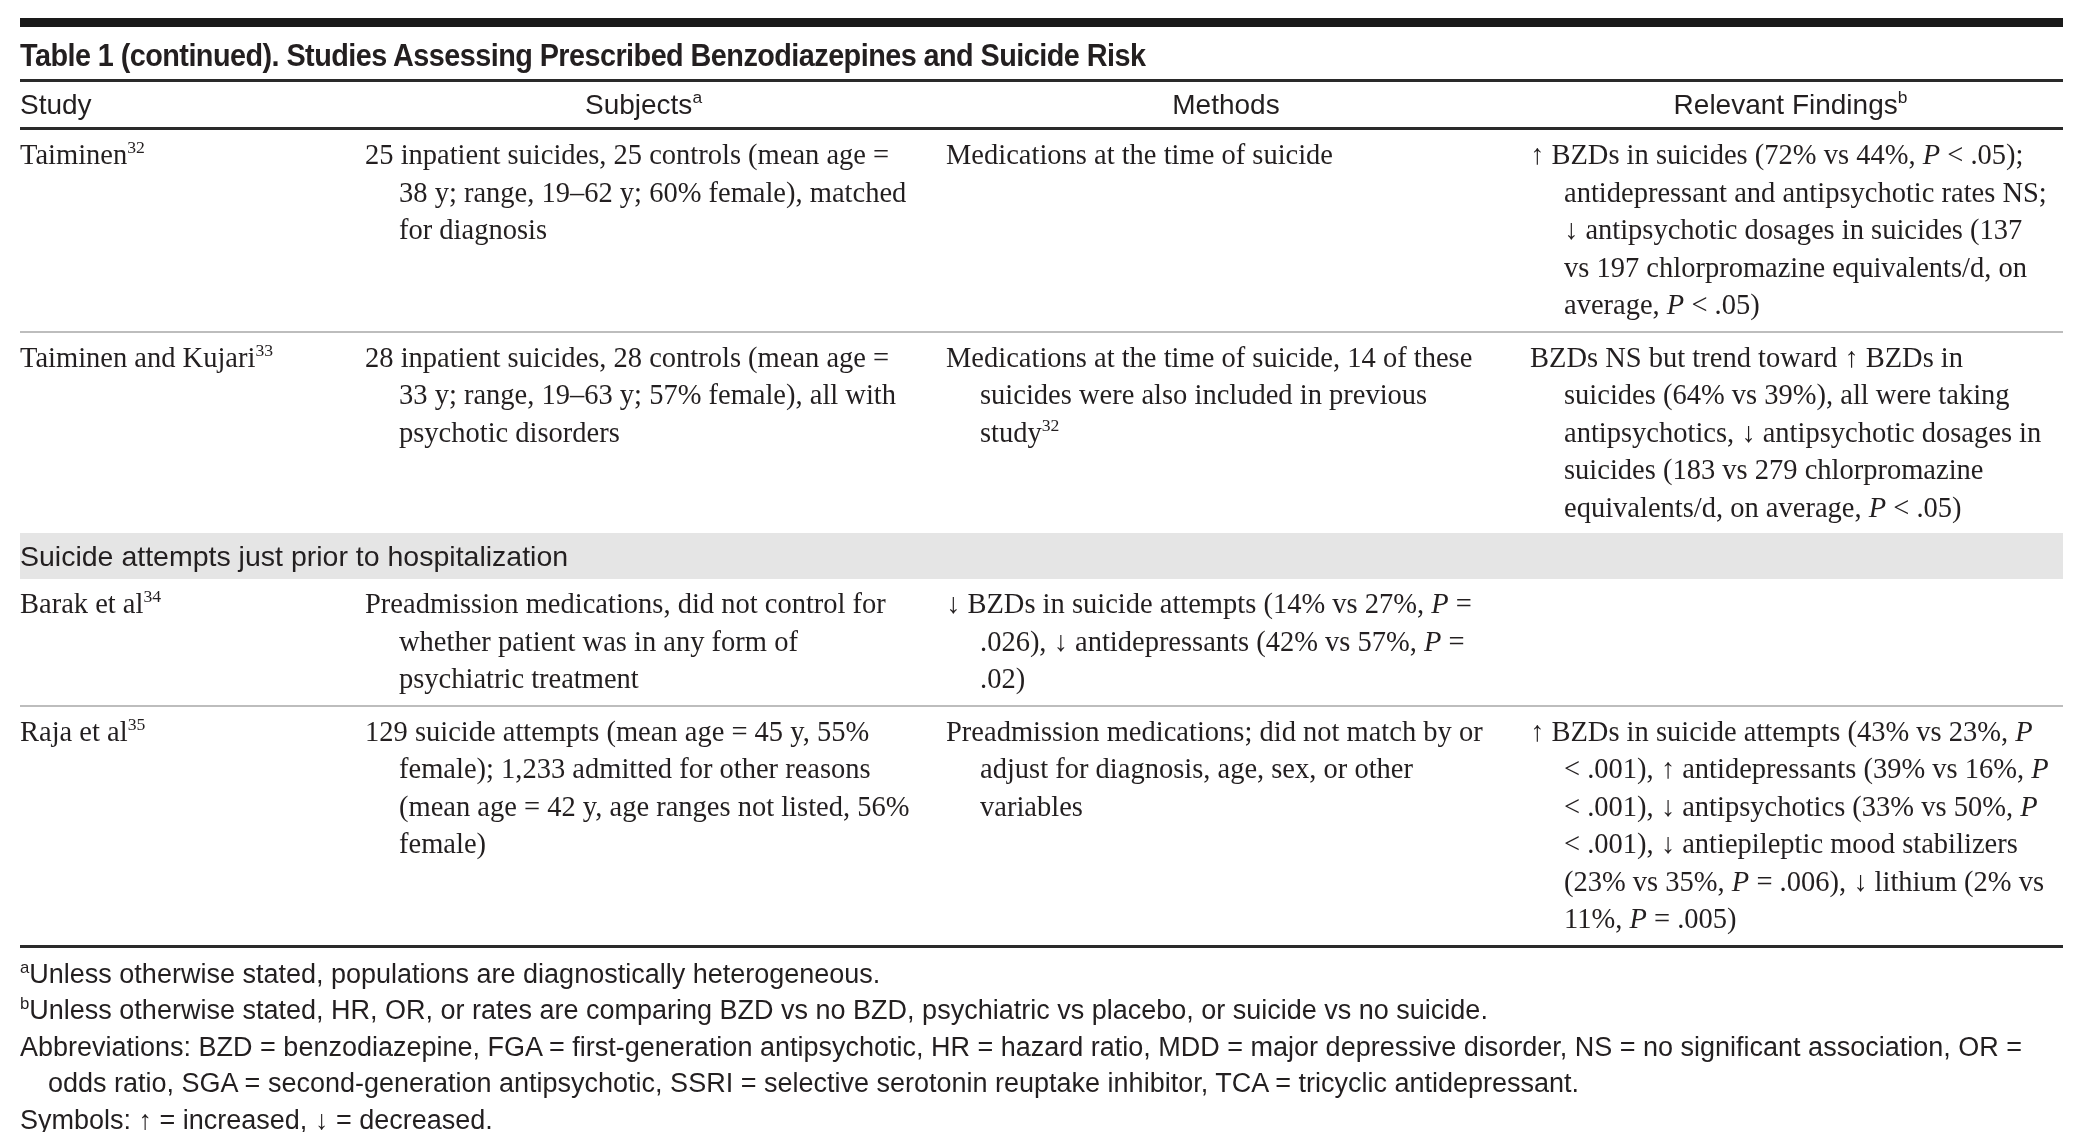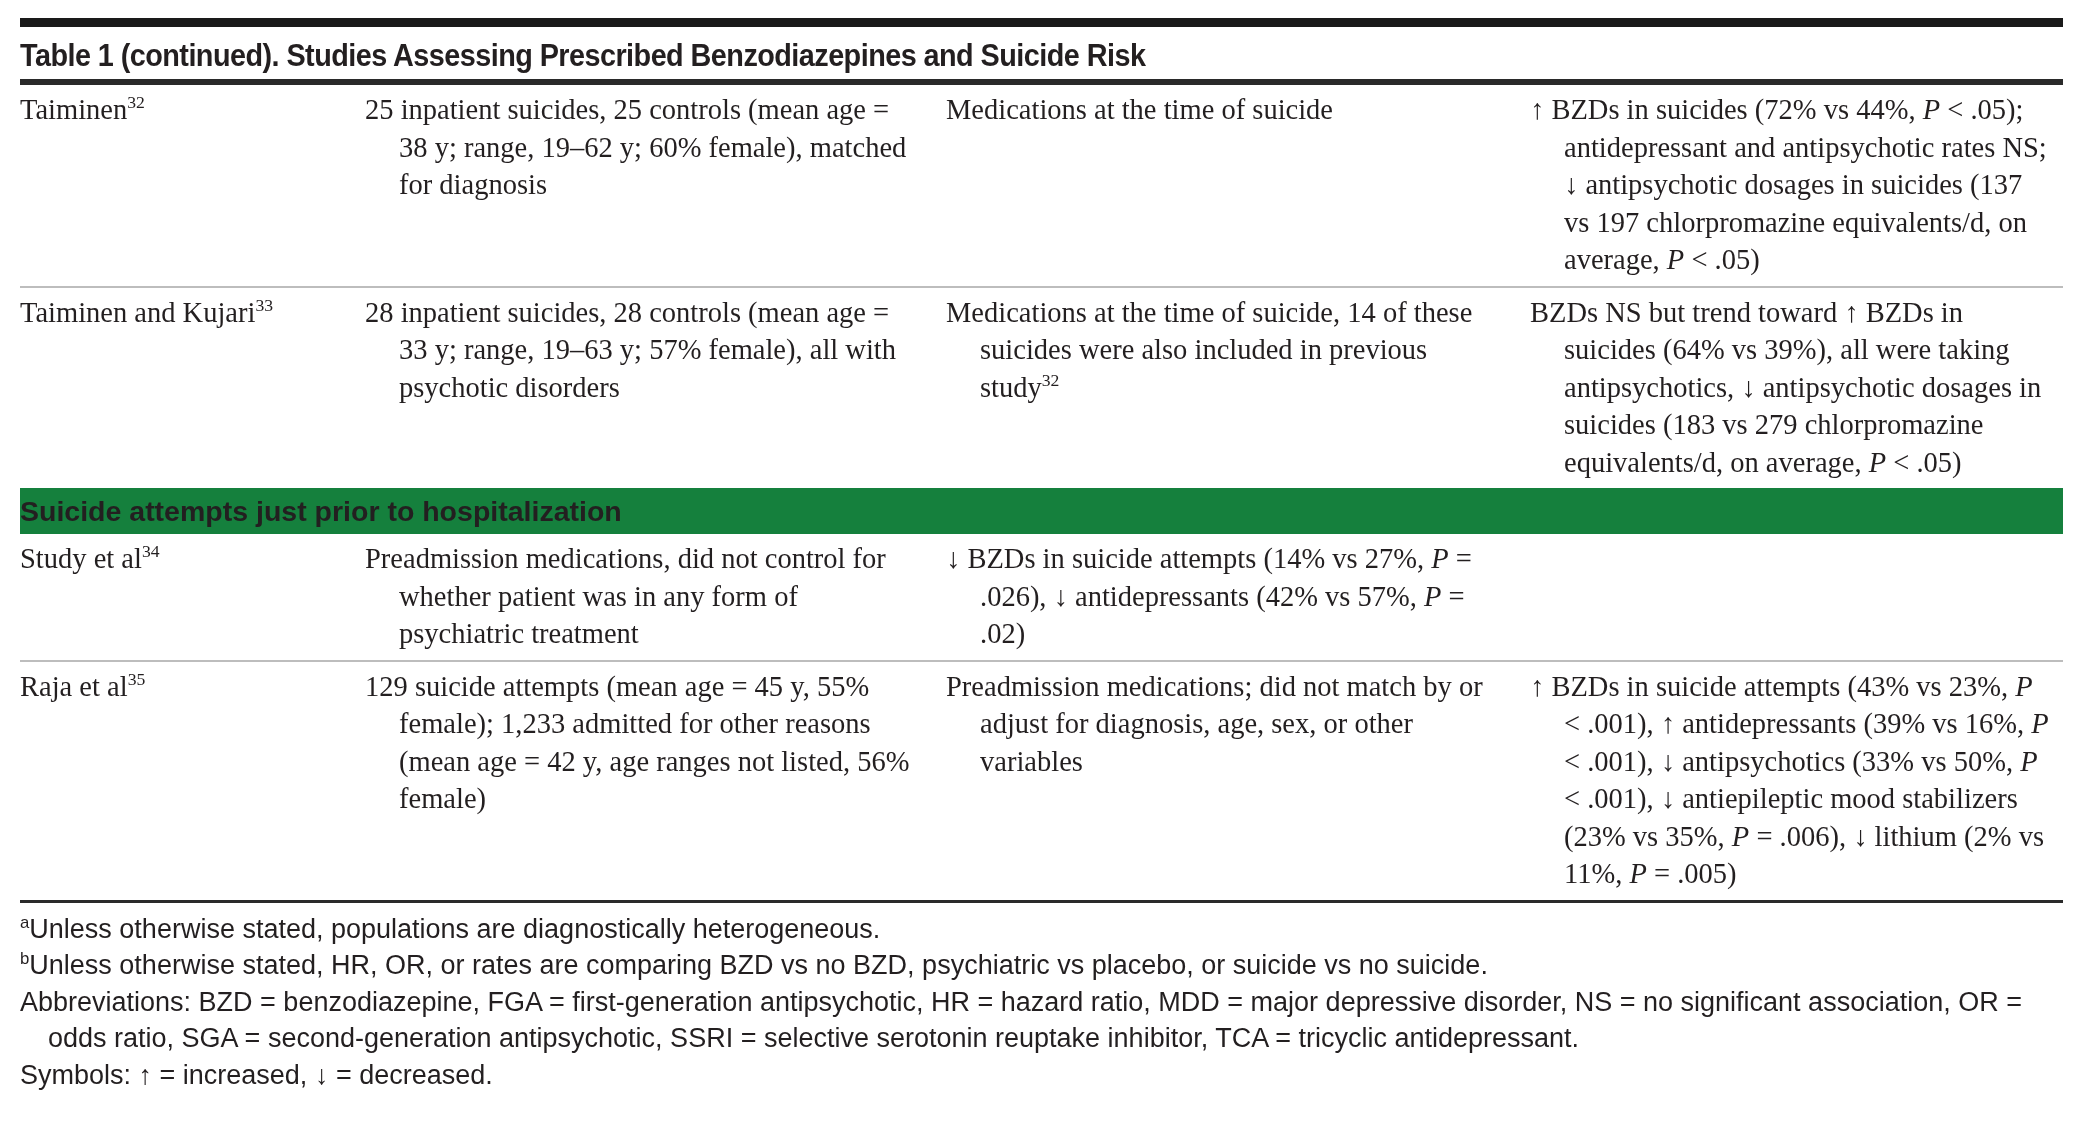--- a/index.html
+++ b/index.html
@@ -18,59 +18,64 @@
     padding: 10px 0 4px 0; transform: scaleX(0.93); transform-origin: left center;
     white-space: nowrap;
   }
   .hdr { display: grid; grid-template-columns: 333px 581px 584px 545px; font-size: 28px; line-height: 38px; padding: 4px 0 3px 0; }
   .hdr > div { text-align: center; }
   .hdr > div:first-child { text-align: left; }
   .row { display: grid; grid-template-columns: 333px 581px 584px 545px; font-size: 28.5px; line-height: 37.5px; padding: 6px 0 7px 0; font-family: Liberation Serif, serif; }
   .cell { padding-right: 10px; }
   .cell.hang { padding-left: 34px; text-indent: -34px; margin-left: 12px; }
   .section {
-    background: #15803d; font-size: 28.5px; line-height: 38px;
+    background: #e5e5e5; font-size: 28.5px; line-height: 38px;
     padding: 4px 0 4px 0;
-    font-weight: bold;
   }
   sup { font-size: 0.62em; line-height: 0; vertical-align: 0.62em; }
   .it { font-style: italic; }
   .notes { font-size: 27px; line-height: 36.5px; padding-top: 8px; padding-bottom: 8px; }
   .note { }
   .note.hang { padding-left: 28px; text-indent: -28px; }
 </style>
 </head>
 <body>
 
 <div class="page">
   <div class="rule-thick"></div>
   <div class="title">Table 1 (continued). Studies Assessing Prescribed Benzodiazepines and Suicide Risk</div>
   <div class="rule-mid"></div>
 
+  <div class="hdr">
+    <div><span>Study</span></div>
+    <div><span>Subjects</span><sup>a</sup></div>
+    <div><span>Methods</span></div>
+    <div><span>Relevant Findings</span><sup>b</sup></div>
+  </div>
   <div class="rule-mid"></div>
 
   <div class="row">
     <div class="cell"><span>Taiminen</span><sup>32</sup></div>
     <div class="cell hang">25 inpatient suicides, 25 controls (mean age = 38 y; range, 19–62 y; 60% female), matched for diagnosis</div>
     <div class="cell hang">Medications at the time of suicide</div>
     <div class="cell hang findings">↑ BZDs in suicides (72% vs 44%, <span class="it">P</span> &lt; .05); antidepressant and antipsychotic rates NS; ↓ antipsychotic dosages in suicides (137 vs 197 chlorpromazine equivalents/d, on average, <span class="it">P</span> &lt; .05)</div>
   </div>
   <div class="rule-thin"></div>
 
   <div class="row">
     <div class="cell"><span>Taiminen and Kujari</span><sup>33</sup></div>
     <div class="cell hang">28 inpatient suicides, 28 controls (mean age = 33 y; range, 19–63 y; 57% female), all with psychotic disorders</div>
     <div class="cell hang"><span>Medications at the time of suicide, 14 of these suicides were also included in previous study</span><sup>32</sup></div>
     <div class="cell hang findings">BZDs NS but trend toward ↑ BZDs in suicides (64% vs 39%), all were taking antipsychotics, ↓ antipsychotic dosages in suicides (183 vs 279 chlorpromazine equivalents/d, on average, <span class="it">P</span> &lt; .05)</div>
   </div>
 
   <div class="section">Suicide attempts just prior to hospitalization</div>
 
   <div class="row">
-    <div class="cell"><span>Study et al</span><sup>34</sup></div>
+    <div class="cell"><span>Barak et al</span><sup>34</sup></div>
     <div class="cell hang">Preadmission medications, did not control for whether patient was in any form of psychiatric treatment</div>
     <div class="cell hang findings">↓ BZDs in suicide attempts (14% vs 27%, <span class="it">P</span> = .026), ↓ antidepressants (42% vs 57%, <span class="it">P</span> = .02)</div>
   </div>
   <div class="rule-thin"></div>
 
   <div class="row">
     <div class="cell"><span>Raja et al</span><sup>35</sup></div>
     <div class="cell hang">129 suicide attempts (mean age = 45 y, 55% female); 1,233 admitted for other reasons (mean age = 42 y, age ranges not listed, 56% female)</div>
     <div class="cell hang">Preadmission medications; did not match by or adjust for diagnosis, age, sex, or other variables</div>
     <div class="cell hang findings">↑ BZDs in suicide attempts (43% vs 23%, <span class="it">P</span> &lt; .001), ↑ antidepressants (39% vs 16%, <span class="it">P</span> &lt; .001), ↓ antipsychotics (33% vs 50%, <span class="it">P</span> &lt; .001), ↓ antiepileptic mood stabilizers (23% vs 35%, <span class="it">P</span> = .006), ↓ lithium (2% vs 11%, <span class="it">P</span> = .005)</div>

